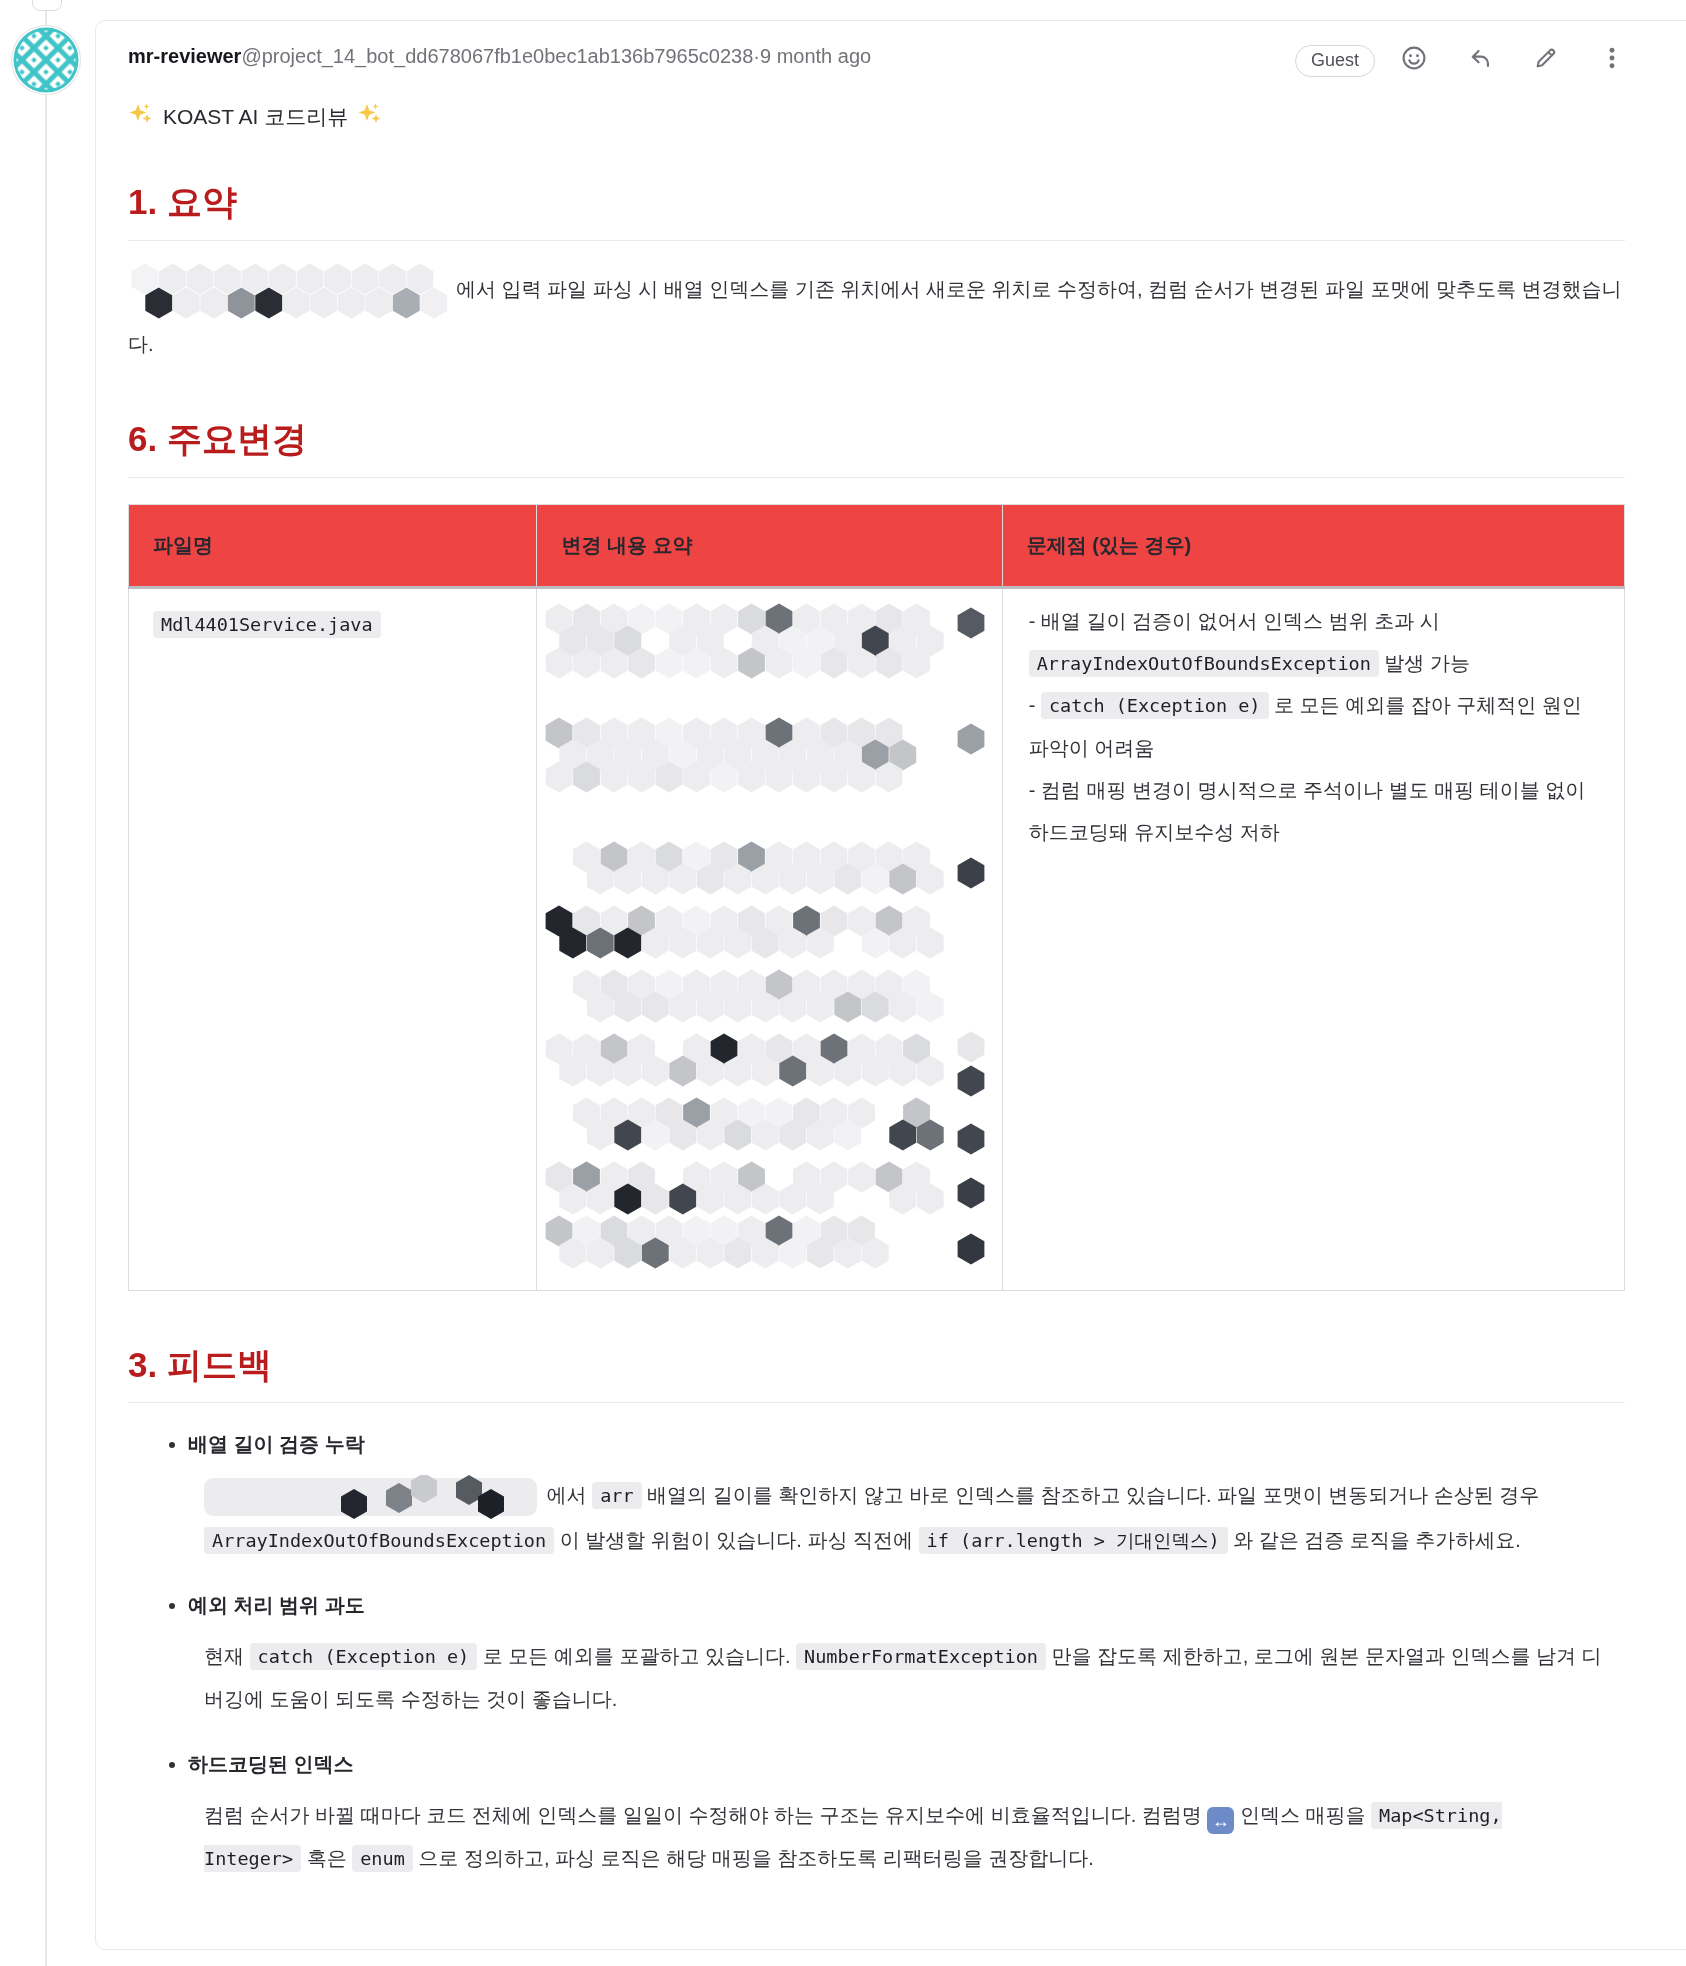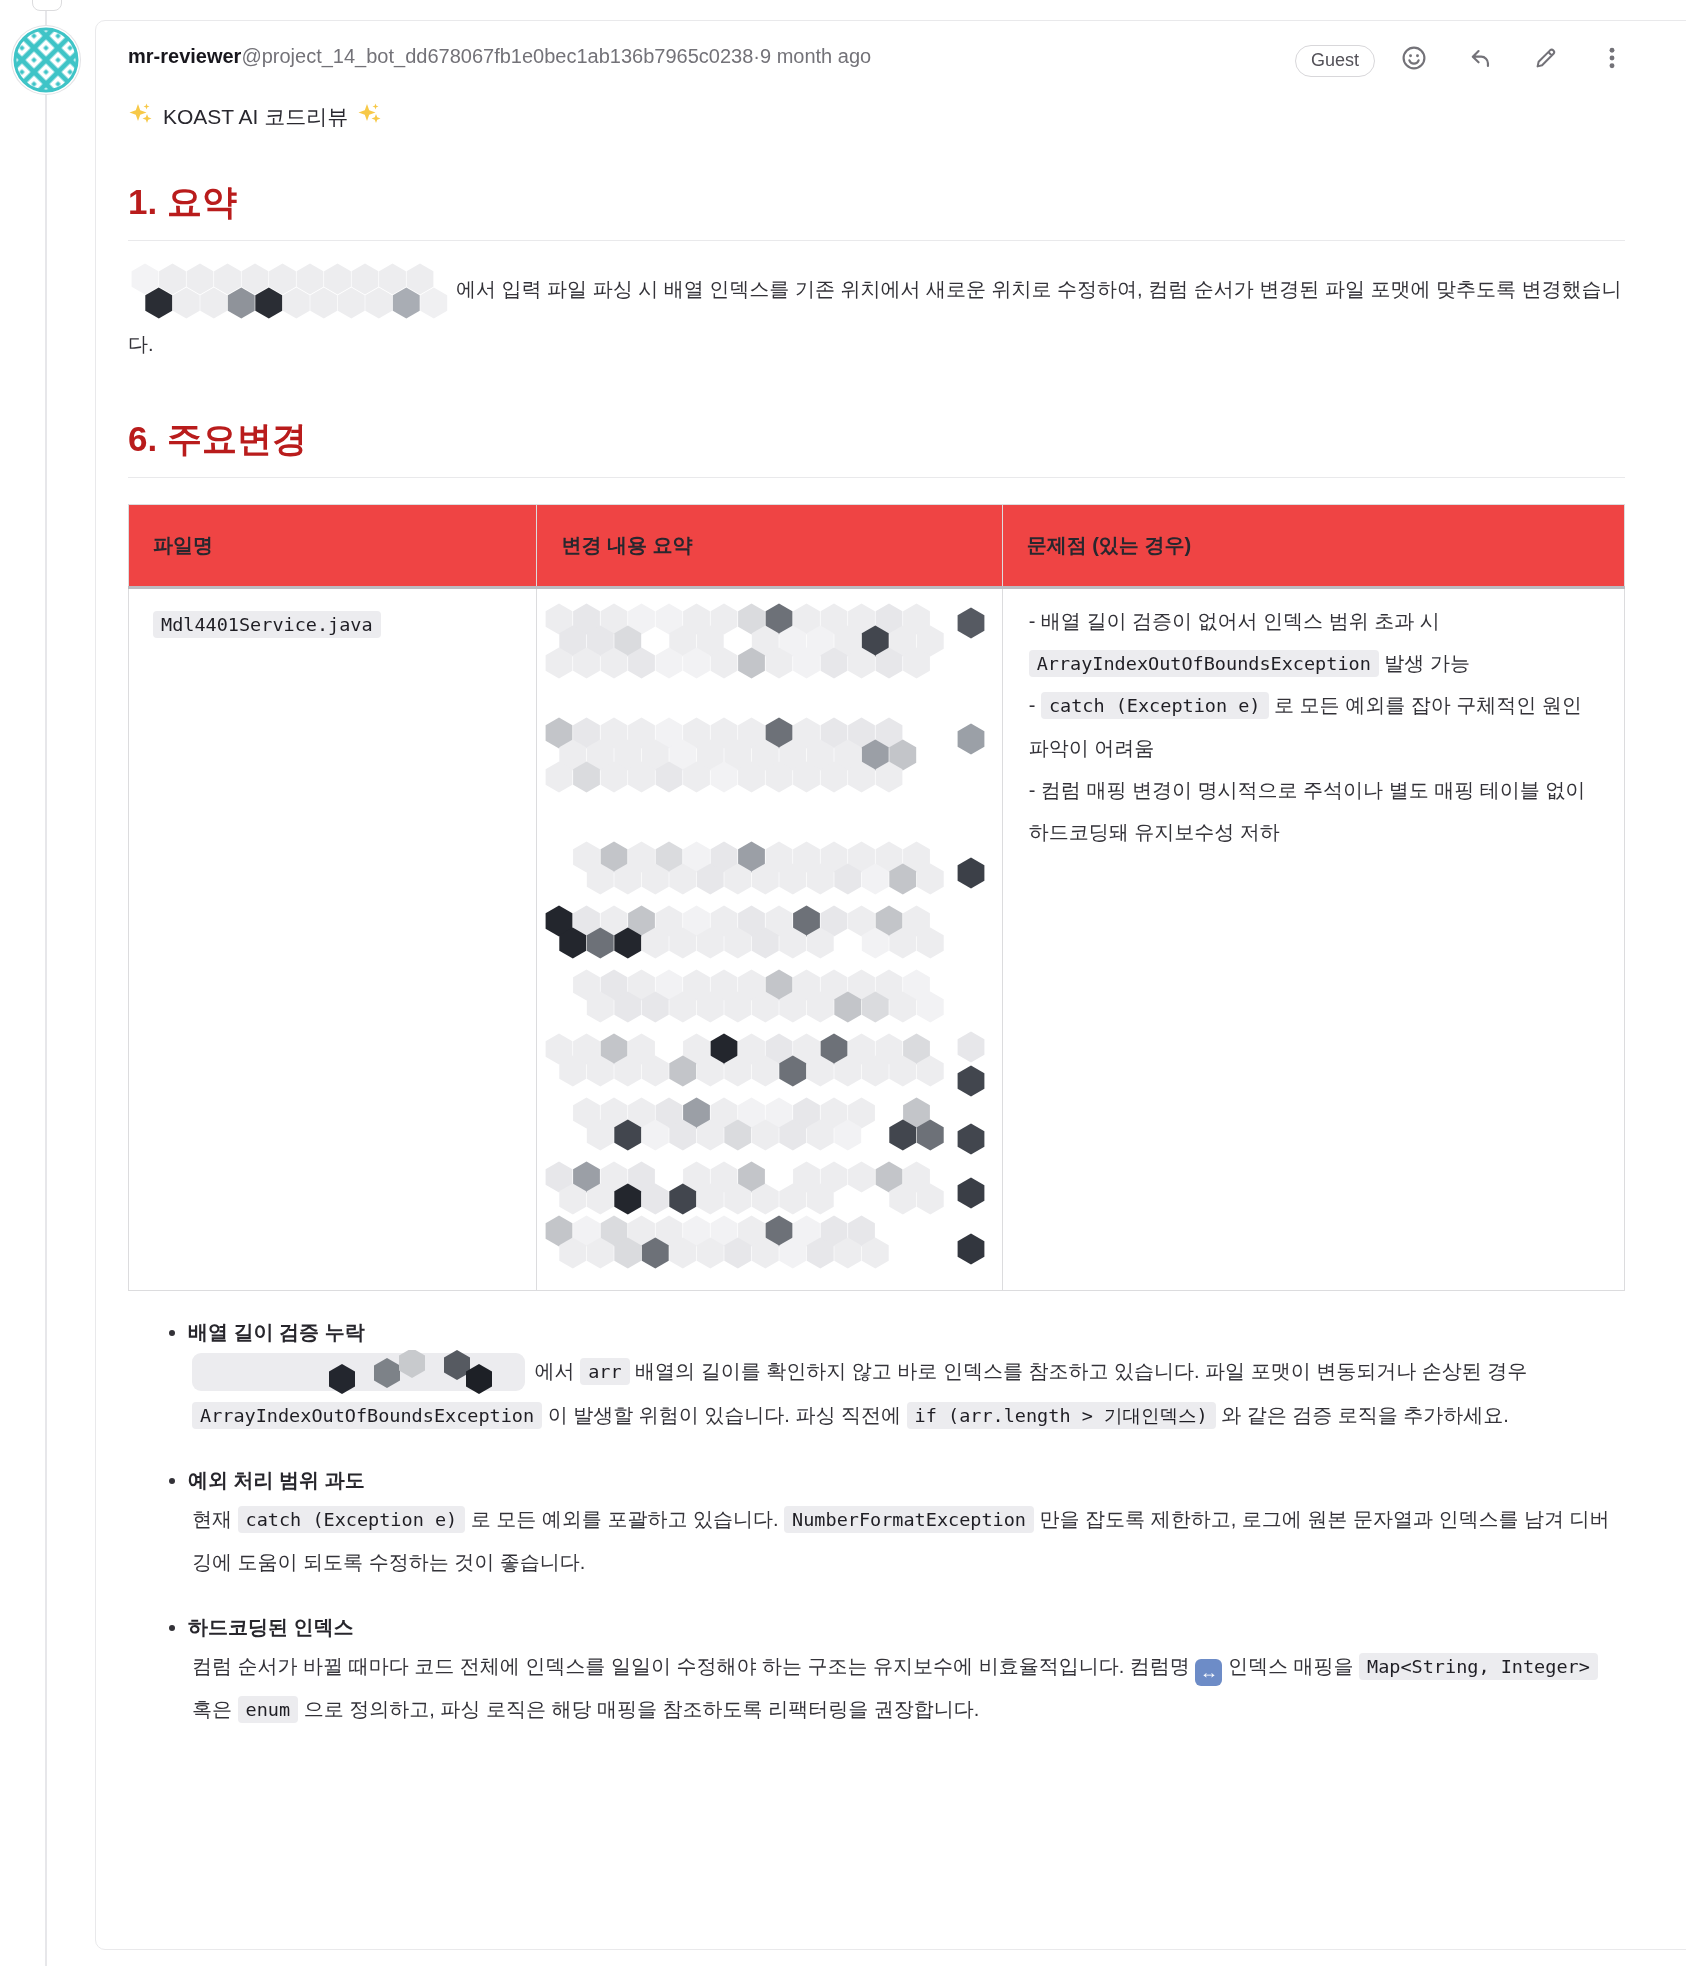--- a/index.html
+++ b/index.html
@@ -49,21 +49,21 @@
   .md-table td{border:1px solid #dcdcde;vertical-align:top;}
   .col-file{width:27.3%;} .col-diff{width:31.1%;} .col-issues{width:41.6%;}
   td.file-cell{padding:24px;}
   td.mosaic-cell{padding:10px 6px;}
   td.issues-cell{padding:11px 26px 22px;line-height:2.12;}
   .issue-line{margin:0;}
   .fb-list{margin:28px 0 0;padding-left:60px;list-style:disc;}
   .fb-list li{margin-top:30px;}
   .fb-list li:first-child{margin-top:0;}
   .fb-title{font-weight:700;color:#27262c;margin:0 0 2px;}
-  .fb-body{line-height:2.15;margin:4px;}
+  .fb-body{line-height:2.15;margin:16px;}
   .redact-strip{display:inline-block;vertical-align:middle;margin-right:6px;}
   .redact-chip{display:inline-block;vertical-align:middle;margin-right:4px;}
   .emoji-arrow{
     display:inline-flex;align-items:center;justify-content:center;
     width:27px;height:27px;border-radius:6px;vertical-align:-5px;
     background:#6d8cc7;color:#fff;font-weight:700;font-size:18px;line-height:1;
   }
   .spark{display:inline-block;}
 </style>
 </head>
@@ -465,20 +465,21 @@
           </td>
           <td class="issues-cell">
             <div class="issue-line">- 배열 길이 검증이 없어서 인덱스 범위 초과 시 <code class="chip">ArrayIndexOutOfBoundsException</code> 발생 가능</div>
             <div class="issue-line">- <code class="chip">catch (Exception e)</code> 로 모든 예외를 잡아 구체적인 원인 파악이 어려움</div>
             <div class="issue-line">- 컴럼 매핑 변경이 명시적으로 주석이나 별도 매핑 테이블 없이 하드코딩돼 유지보수성 저하</div>
           </td>
         </tr>
       </tbody>
     </table>
 
+    <h1 class="mdh">3. 피드백</h1>
 
     <ul class="fb-list">
       <li>
         <div class="fb-title">배열 길이 검증 누락</div>
         <p class="fb-body"><svg width="333" height="44" class="redact-chip">
               <rect x="0" y="3" width="333" height="38" rx="9" fill="#ececef"></rect>
               <polygon points="150.0,44.0 137.0,36.5 137.0,21.5 150.0,14.0 163.0,21.5 163.0,36.5" fill="#23262e"></polygon>
               <polygon points="195.0,38.0 182.0,30.5 182.0,15.5 195.0,8.0 208.0,15.5 208.0,30.5" fill="#7d8288"></polygon>
               <polygon points="220.0,28.0 207.0,20.5 207.0,5.5 220.0,-2.0 233.0,5.5 233.0,20.5" fill="#c8cacd"></polygon>
               <polygon points="265.0,30.0 252.0,22.5 252.0,7.5 265.0,0.0 278.0,7.5 278.0,22.5" fill="#565a61"></polygon>

